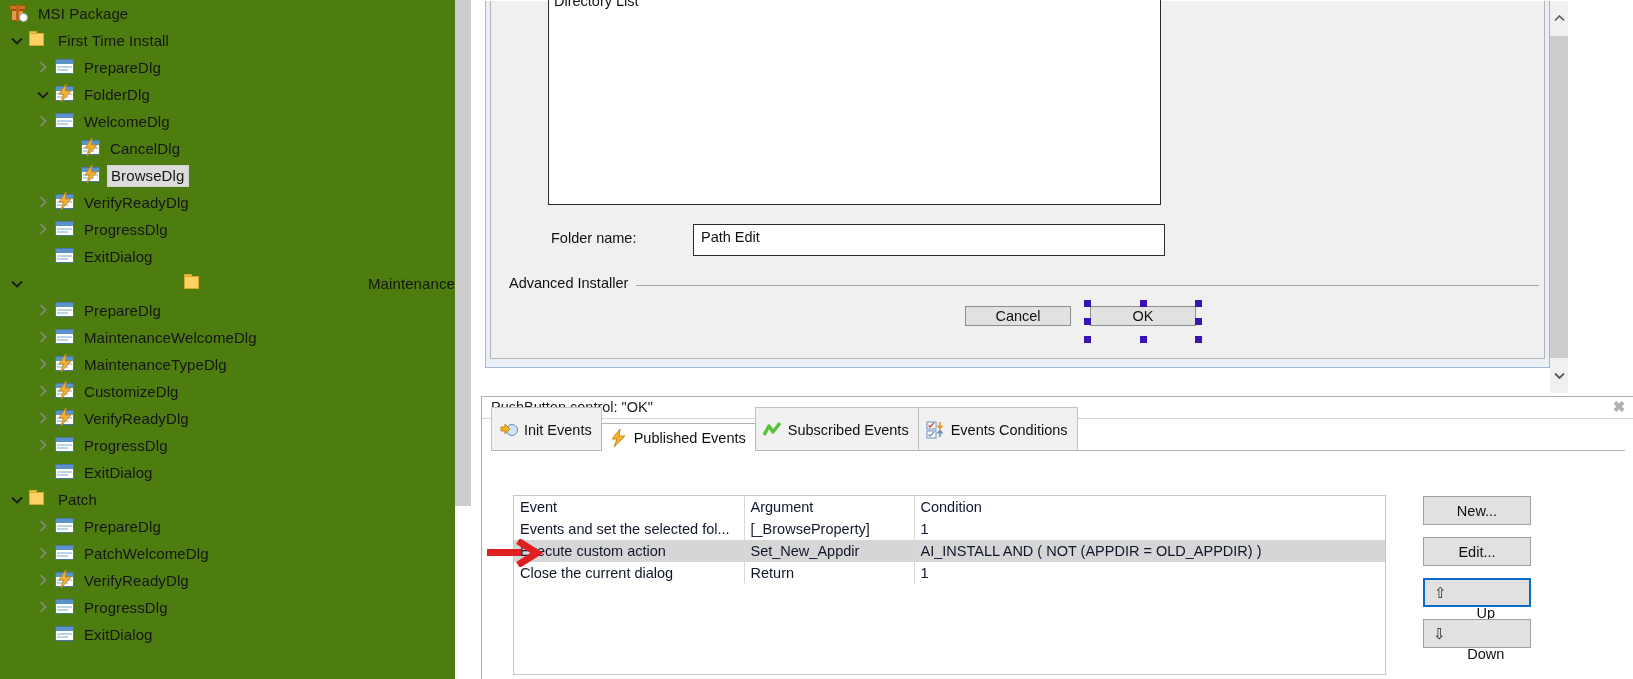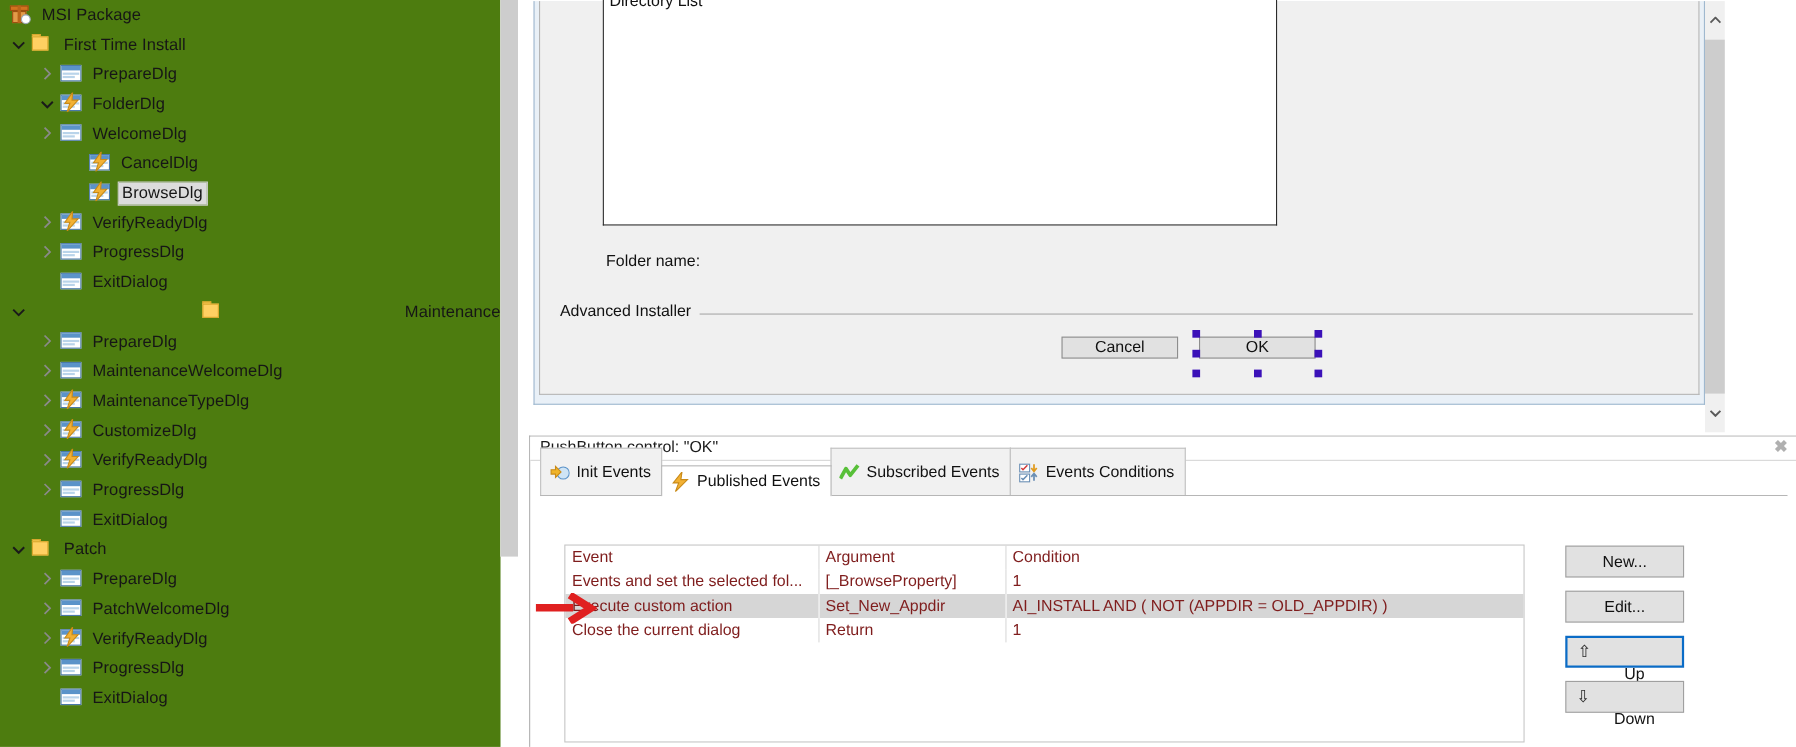--- a/index.html
+++ b/index.html
@@ -186,21 +186,21 @@
 
   #events-area {
     position:absolute; left:9px; top:54px; width:1134px; height:225px; background:#ffffff;
   }
   #grid {
     position:absolute; left:22px; top:44px; width:873px; height:180px;
     background:#ffffff; border:1px solid #c6c6c6;
   }
   table.ev { border-collapse:collapse; width:100%; table-layout:fixed; }
   table.ev th, table.ev td {
-    font-size:14.5px; color:#7f1d1d; font-weight:normal; text-align:left;
+    font-size:14.5px; color:#0f172a; font-weight:normal; text-align:left;
     padding:1px 6px; height:22px; white-space:nowrap; overflow:hidden;
   }
   table.ev th { border-right:1px solid #d9d9d9; }
   table.ev td { border-right:1px solid #d9d9d9; }
   table.ev th:last-child, table.ev td:last-child { border-right:none; }
   table.ev tr.sel td { background:#d6d6d6; }
   .col-a { width:230px; } .col-b { width:170px; } .col-c { width:auto; }
 
   #grid-scrollgap {
     position:absolute; left:896px; top:44px; width:7px; height:180px; background:#ffffff;
@@ -427,20 +427,23 @@
   <div id="designer">
     <div id="designer-canvas">
       <div id="dlg-surface">
 
         <div id="dir-list">
           <span>Directory List</span>
         </div>
 
         <div id="folder-name-label">Folder name:</div>
 
+        <div id="path-edit">
+          <span>Path Edit</span>
+        </div>
 
         <div id="brand-line"></div>
         <div id="brand-text">Advanced Installer</div>
 
         <div class="dlg-btn" id="btn-cancel">Cancel</div>
         <div class="dlg-btn" id="btn-ok">OK</div>
 
         <div class="handle" style="left:593px;  top:299px;"></div>
         <div class="handle" style="left:648.5px;top:299px;"></div>
         <div class="handle" style="left:704px;  top:299px;"></div>

